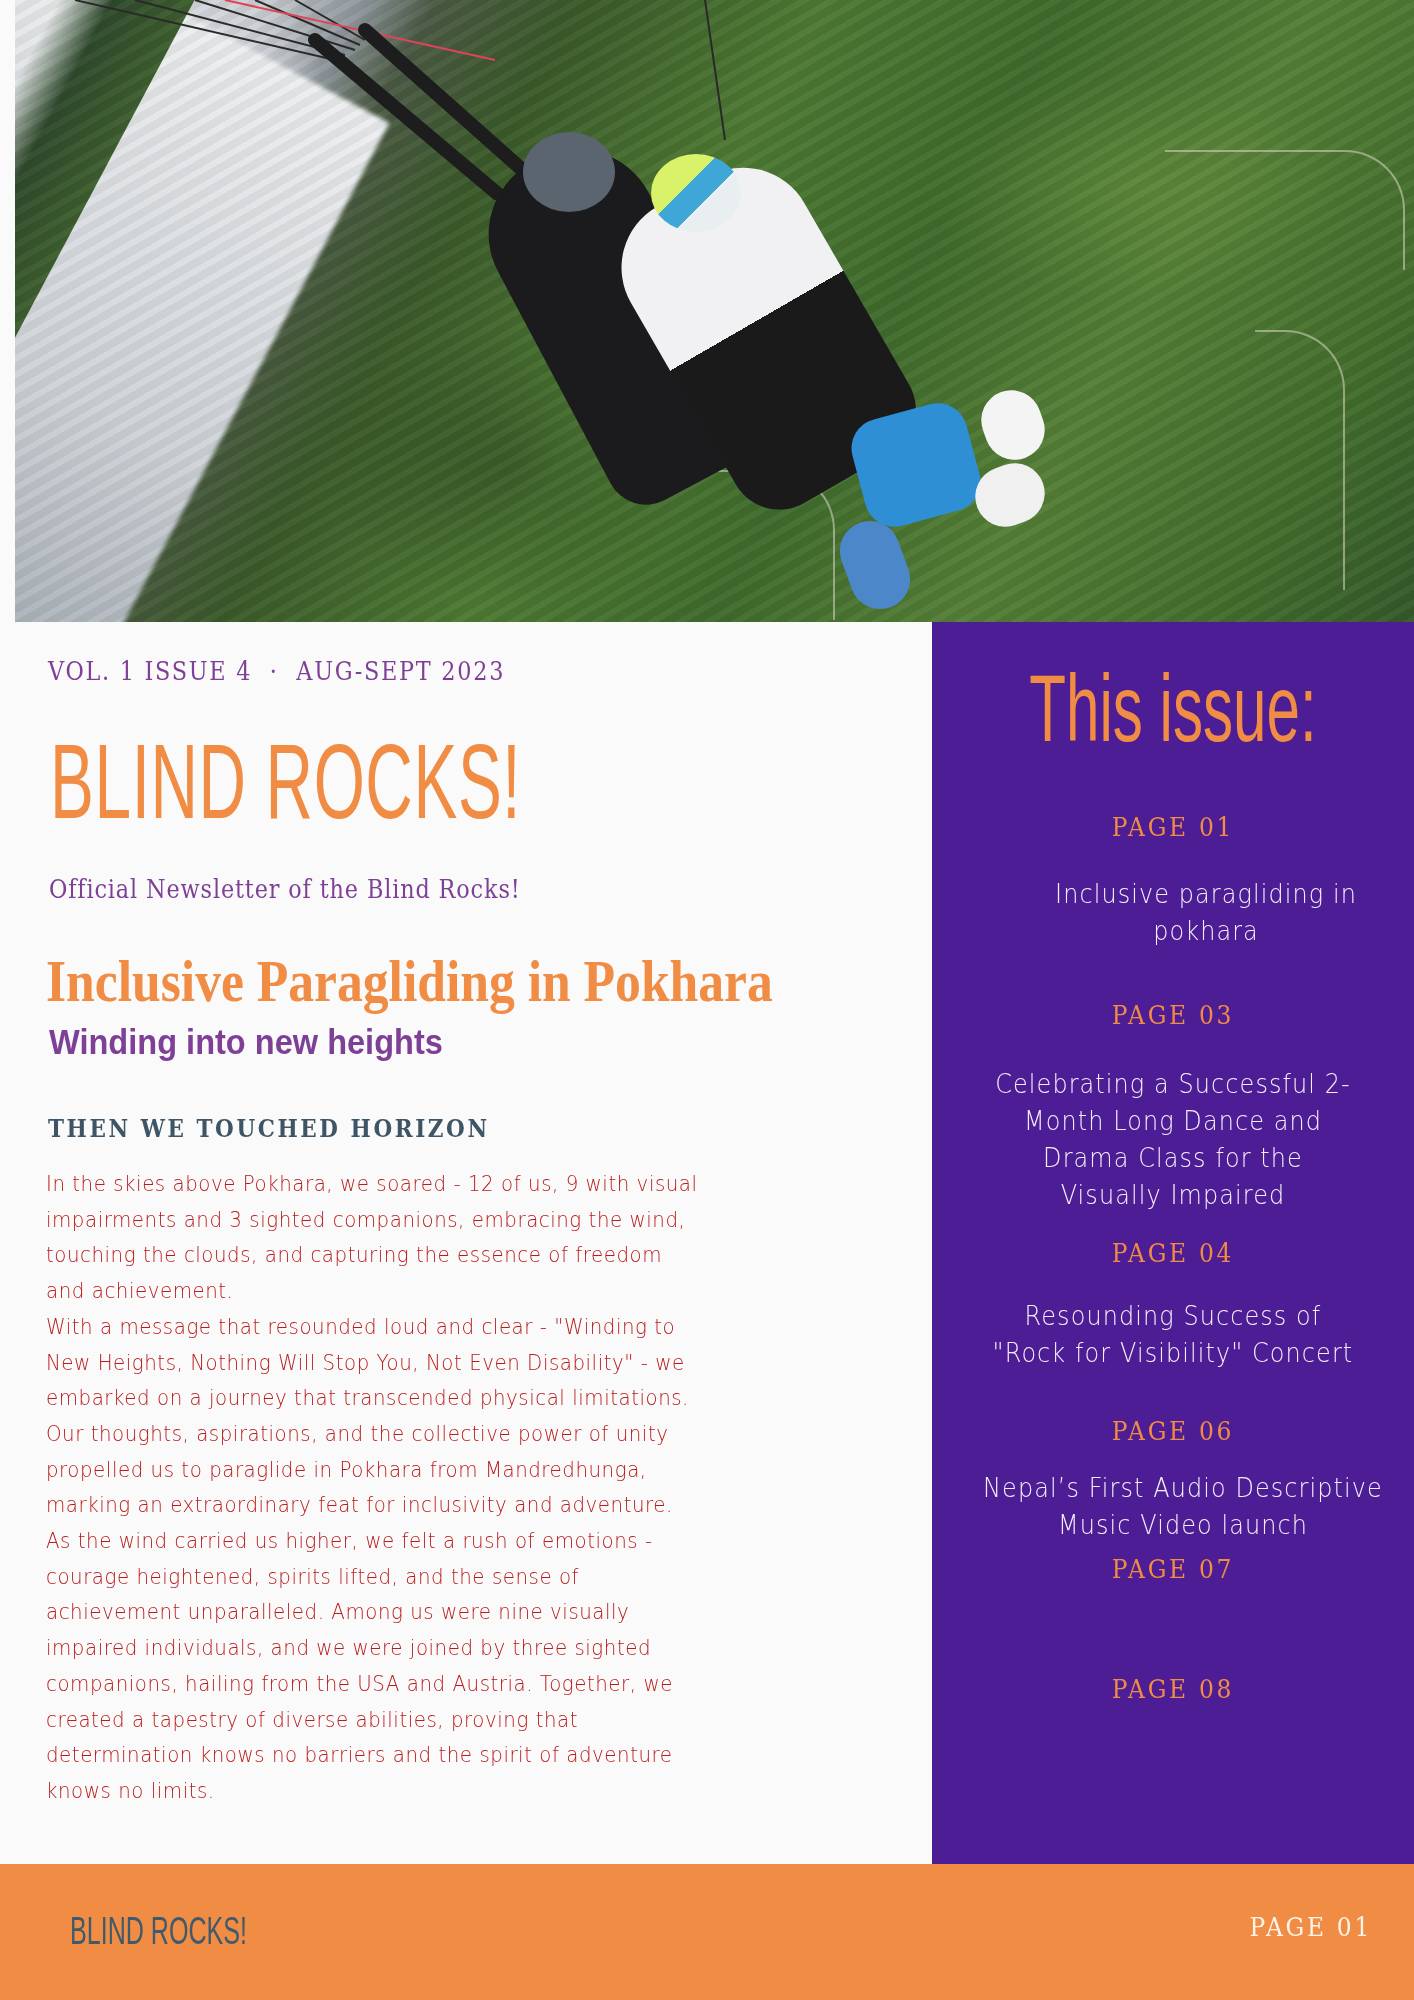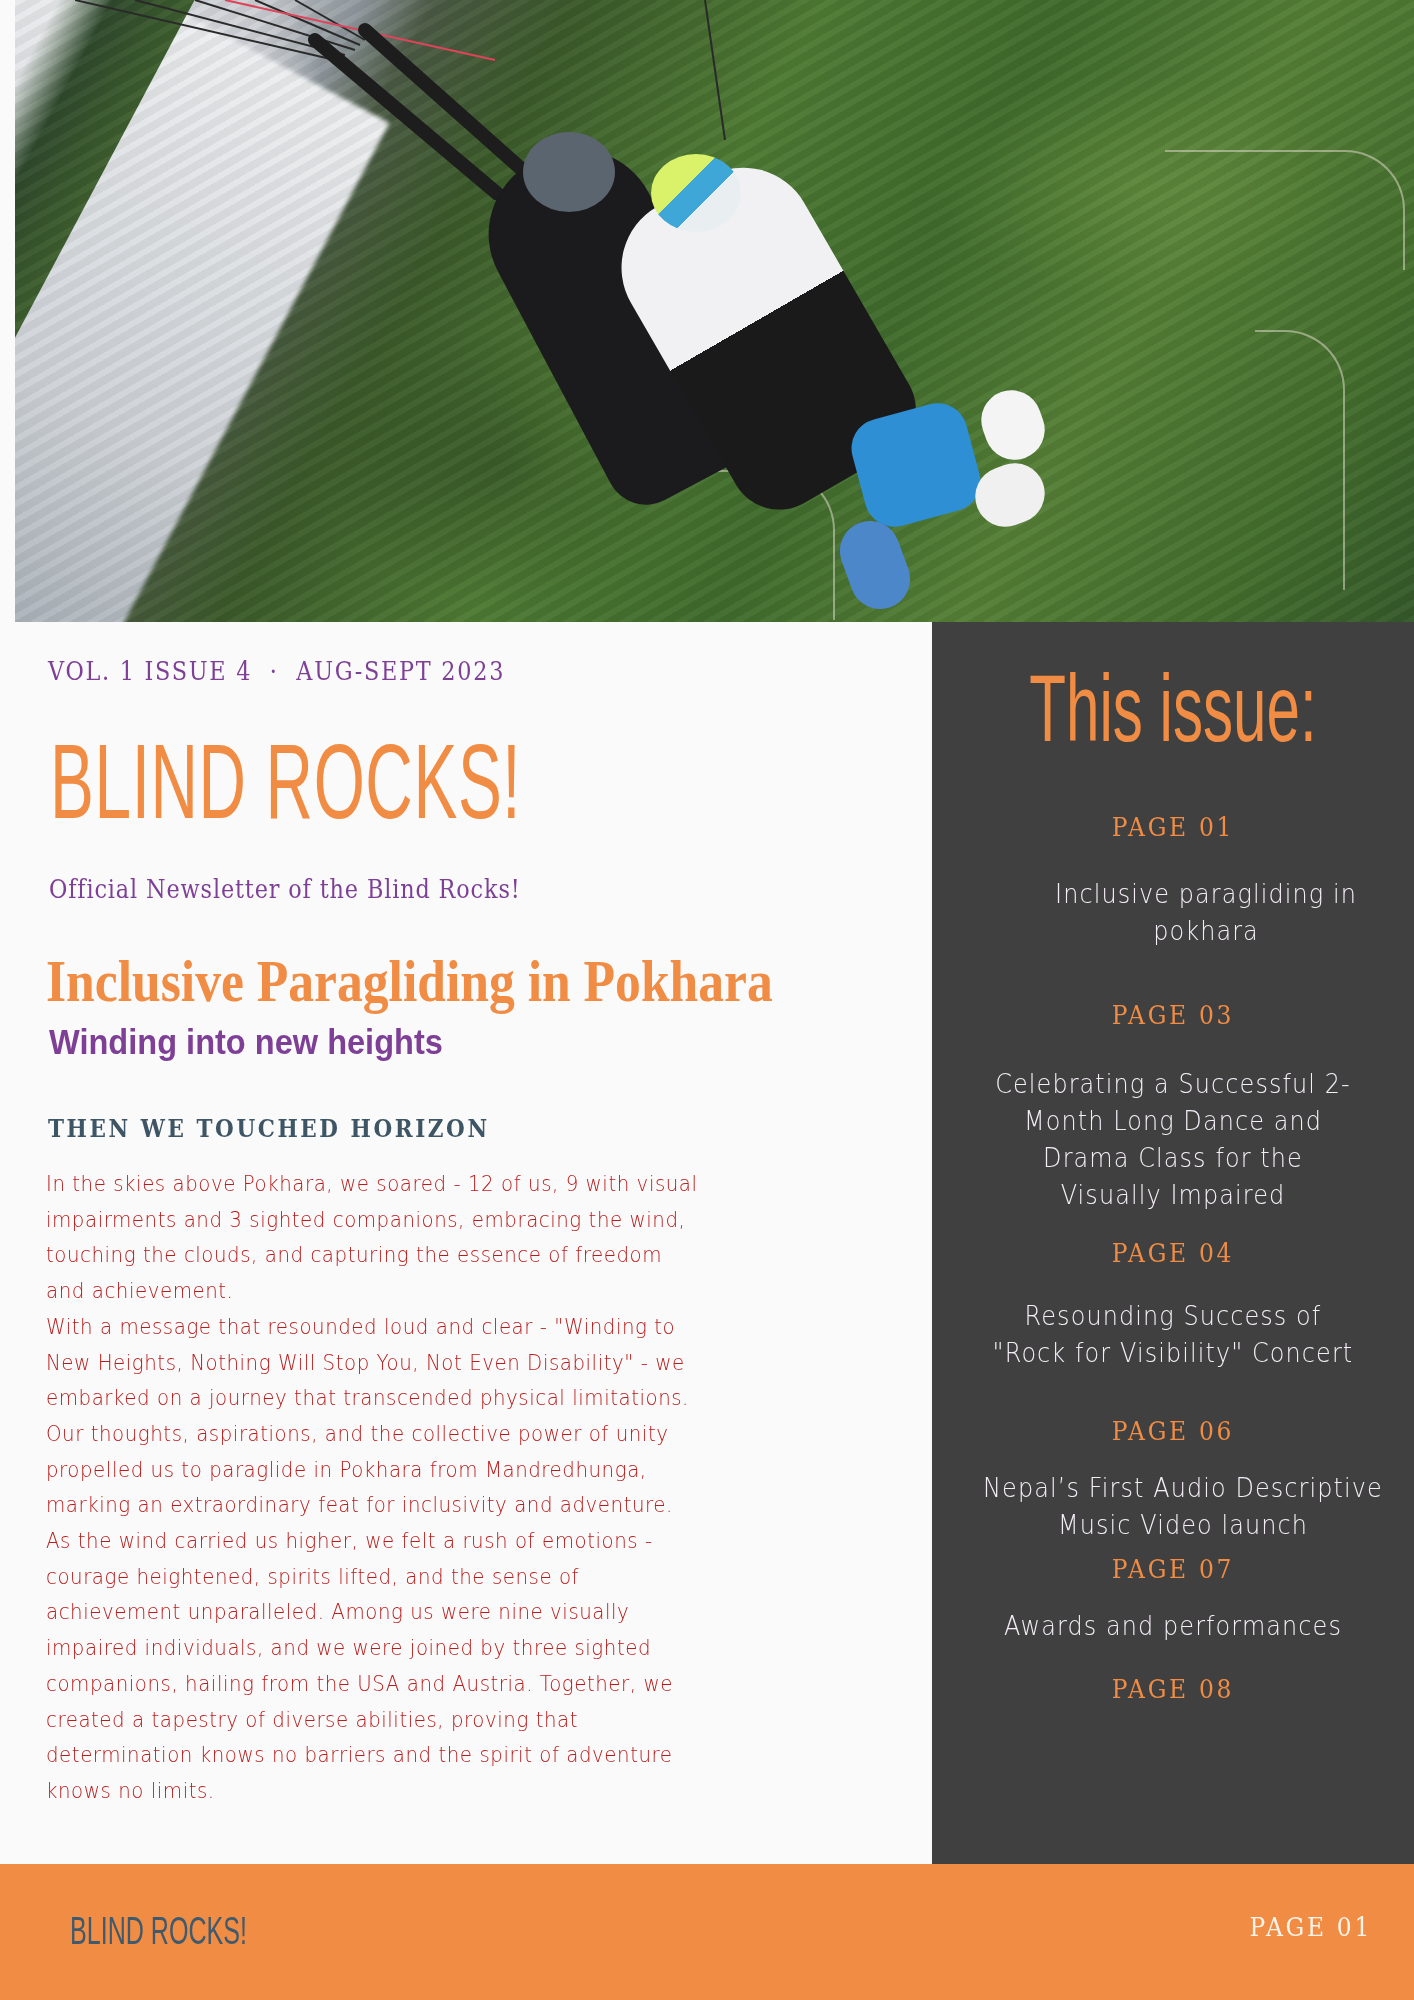--- a/index.html
+++ b/index.html
@@ -85,21 +85,21 @@
     }
     .body-text {
       position: absolute; left: 46px; top: 1166px; width: 740px;
       font-family: "DejaVu Sans", sans-serif; font-size: 22px; line-height: 35.7px;
       color: #b91c1c; letter-spacing: 0.6px;
     }
     .body-text .line { display: block; white-space: nowrap; transform: scaleX(0.9); transform-origin: left center; font-weight: 300; }
 
     
     .sidebar {
-      position: absolute; left: 932px; top: 622px; width: 482px; height: 1242px; background: #404040;
+      position: absolute; left: 932px; top: 622px; width: 482px; height: 1242px; background: #4c1d95;
     }
     .sidebar-title {
       position: absolute; left: 0; width: 482px; top: 40px; text-align: center;
       font-family: "Liberation Sans", sans-serif; font-size: 94px; line-height: 1; color: #f08c44;
       transform: scaleX(0.64); transform-origin: center top;
     }
     .toc-page {
       position: absolute; left: 0; width: 482px; text-align: center;
       font-family: "DejaVu Serif", serif; font-size: 26px; letter-spacing: 3px; color: #f08c44;
       transform: scaleX(0.9); transform-origin: center center;
@@ -210,23 +210,20 @@
     <span class="ln">"Rock for Visibility" Concert</span>
   </div>
 
   <div class="toc-page" style="top:794px;">PAGE 06</div>
   <div class="toc-desc" style="top:848px;padding-left:20px;">
     <span class="ln">Nepal’s First Audio Descriptive</span>
     <span class="ln">Music Video launch</span>
   </div>
 
   <div class="toc-page" style="top:932px;">PAGE 07</div>
-  <div class="toc-desc" style="top:986px;">
-    <span class="ln">Awards and performances</span>
-  </div>
 
   <div class="toc-page" style="top:1052px;">PAGE 08</div>
 </aside>
 
 <footer class="footer">
   <div class="footer-brand">BLIND ROCKS!</div>
   <div class="footer-page">PAGE 01</div>
 </footer>
 
 </body></html>

